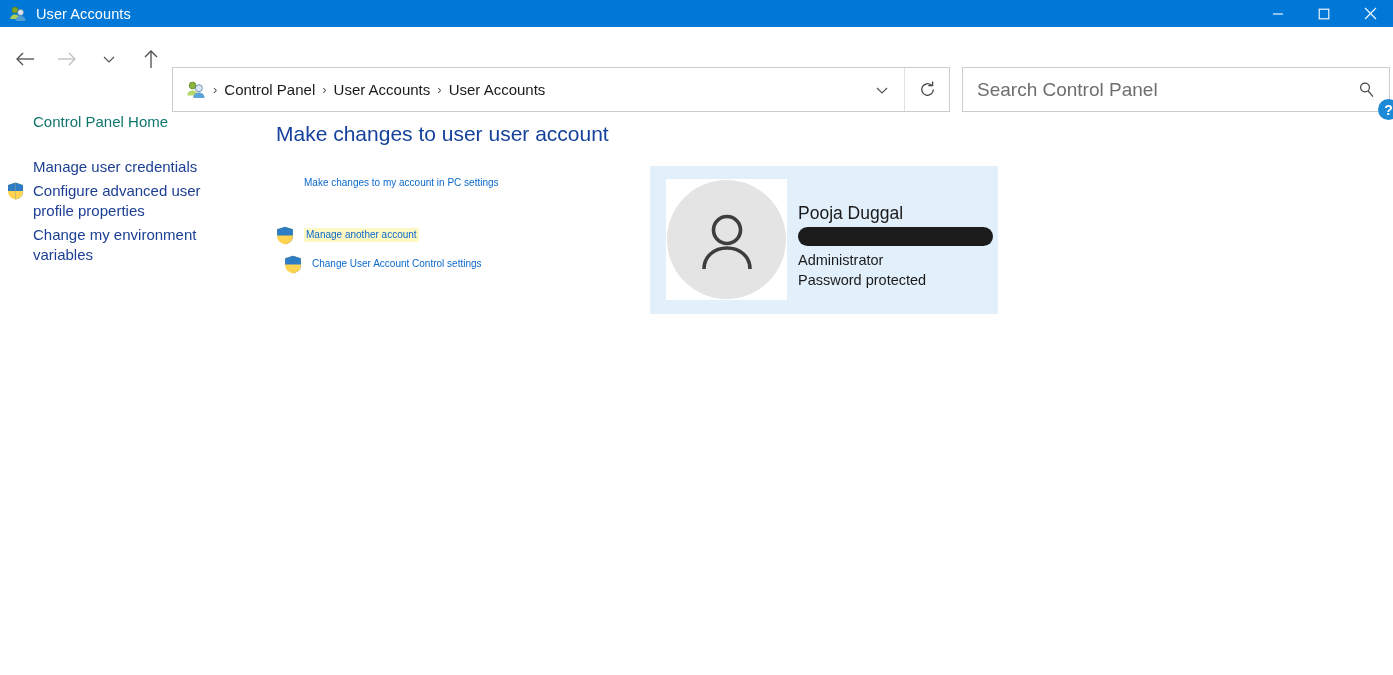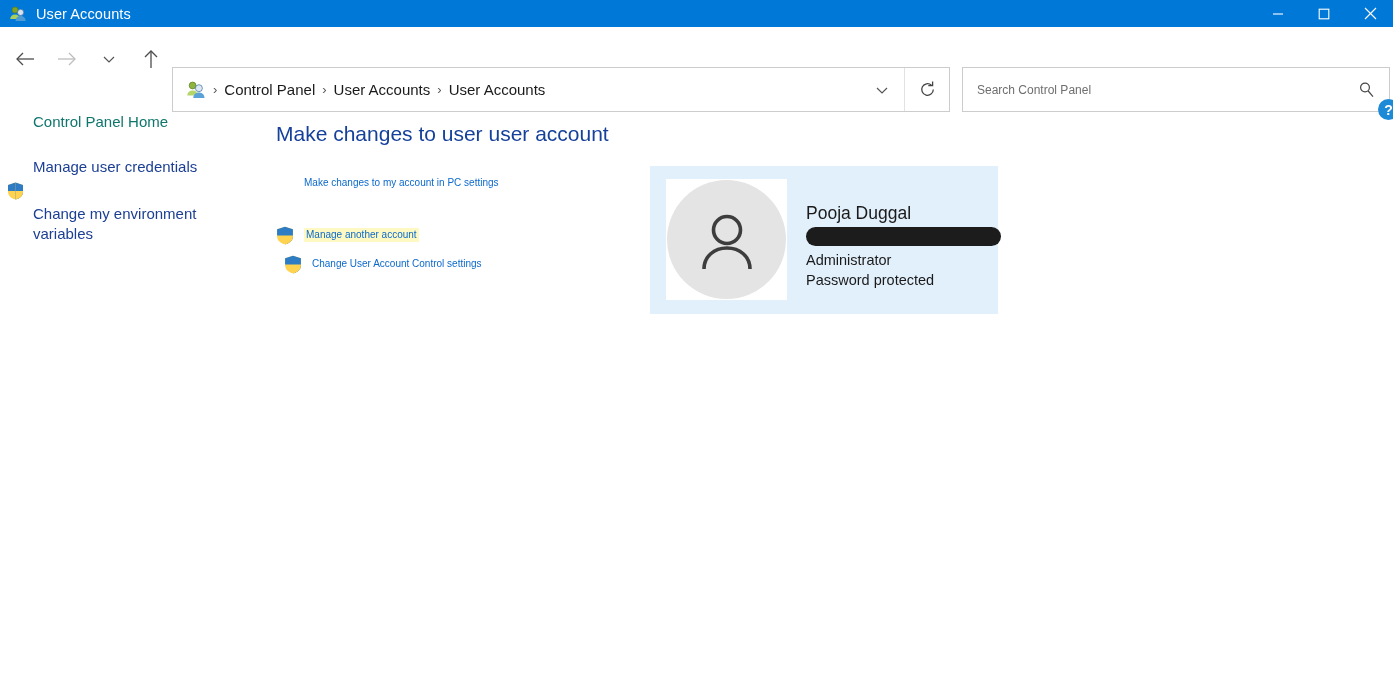--- a/index.html
+++ b/index.html
@@ -75,21 +75,21 @@
   .addr-refresh { border-left: 1px solid #e2e2e2; }
   .searchbox {
     position: absolute; left: 962px; top: 40px;
     width: 428px; height: 45px;
     border: 1px solid #cccccc; background: #ffffff;
     display: flex; align-items: center;
   }
   .searchinput {
     border: none; outline: none; background: transparent;
     font-family: "Liberation Sans", sans-serif;
-    font-size: 12px; color: #222;
+    font-size: 19px; color: #222;
     margin-left: 12px; width: 370px; height: 40px;
   }
   .searchinput::placeholder { color: #6e6e6e; }
   .search-icon-wrap { margin-left: auto; margin-right: 14px; display: flex; }
 
   
   .helpbtn {
     position: absolute; left: 1378px; top: 99px;
     width: 21px; height: 21px; border-radius: 50%;
     background: #1d8ad8;
@@ -164,21 +164,20 @@
     display: flex; align-items: center; justify-content: center;
   }
   .avatar-circle {
     width: 119px; height: 119px; border-radius: 50%;
     background: #e4e4e4;
     display: flex; align-items: center; justify-content: center;
   }
   .acct-info {
     position: absolute; left: 148px; top: 36px;
     width: 200px;
-    margin-left: 8px;
   }
   .acct-name {
     font-size: 17.5px; color: #1a1a1a;
     line-height: 22px; white-space: nowrap;
   }
   .acct-redacted {
     width: 195px; height: 19px;
     background: #1c1c1c; border-radius: 10px;
     margin-top: 3px; margin-bottom: 5px;
   }
@@ -302,20 +301,21 @@
 
     <div class="side-item">
       <span class="side-shield">
         <svg width="17" height="18" viewBox="0 0 17 18">
           <path d="M8.5 0.6 16 3v6.4c0 4.4-3.3 7-7.5 8C4.3 16.4 1 13.8 1 9.4V3z" fill="#ffd34f"></path>
           <path d="M8.5 0.6 16 3v6.4c0 4.4-3.3 7-7.5 8z" fill="#2d7cc4"></path>
           <path d="M1 3 8.5 0.6V8.9H1z" fill="#2d7cc4"></path>
           <path d="M8.5 8.9H16v0.5c0 4.4-3.3 7-7.5 8z" fill="#ffd34f"></path>
         </svg>
       </span>
+      <span class="label">Configure advanced user profile properties</span>
     </div>
 
     <div class="side-item">
       <span class="label">Change my environment variables</span>
     </div>
 
   </div>
 </div>
 
 <div class="content">

